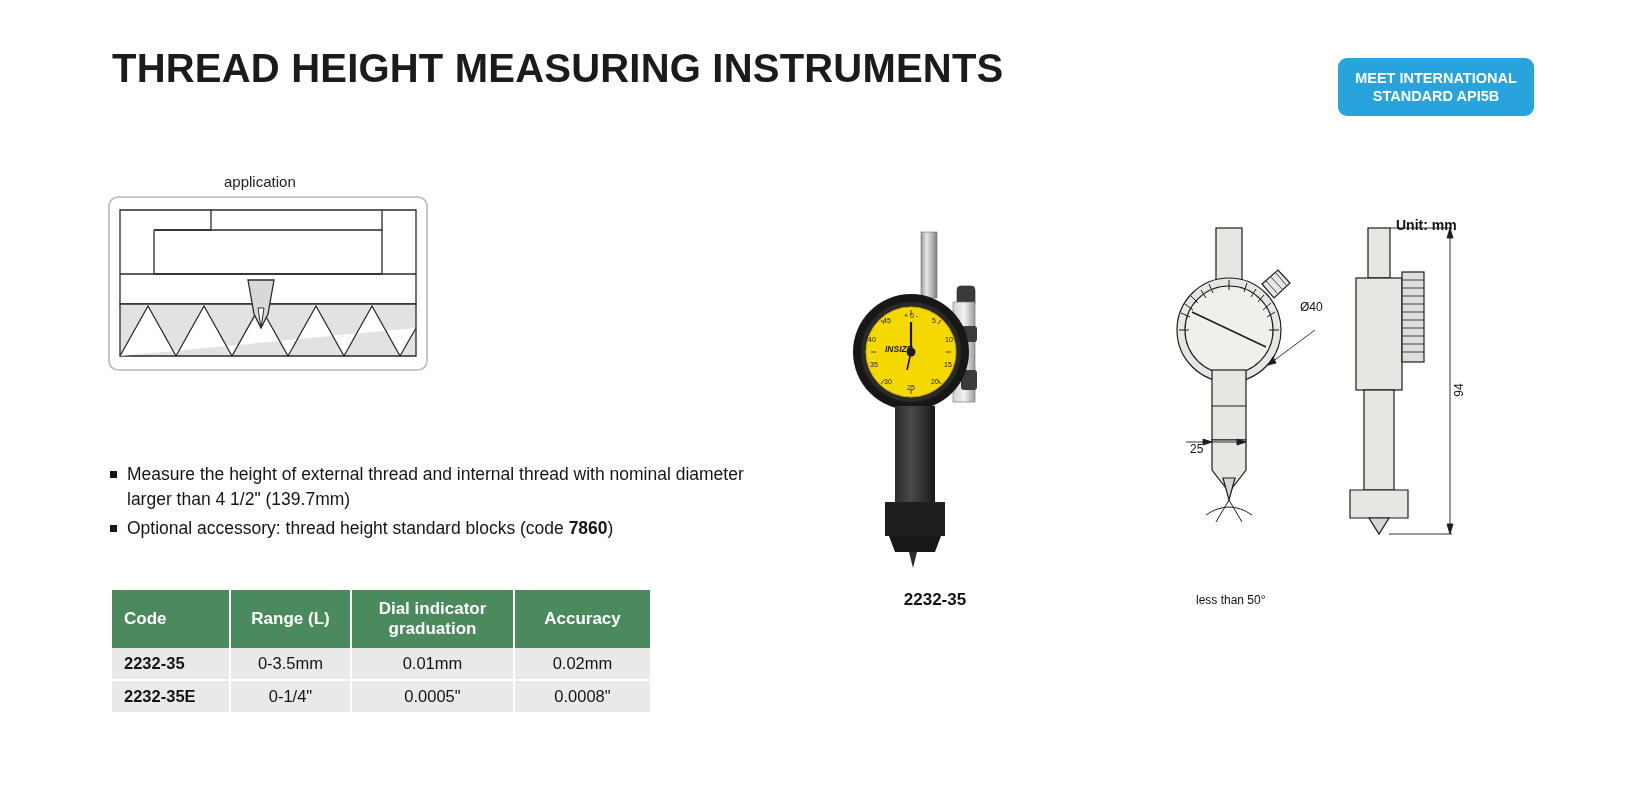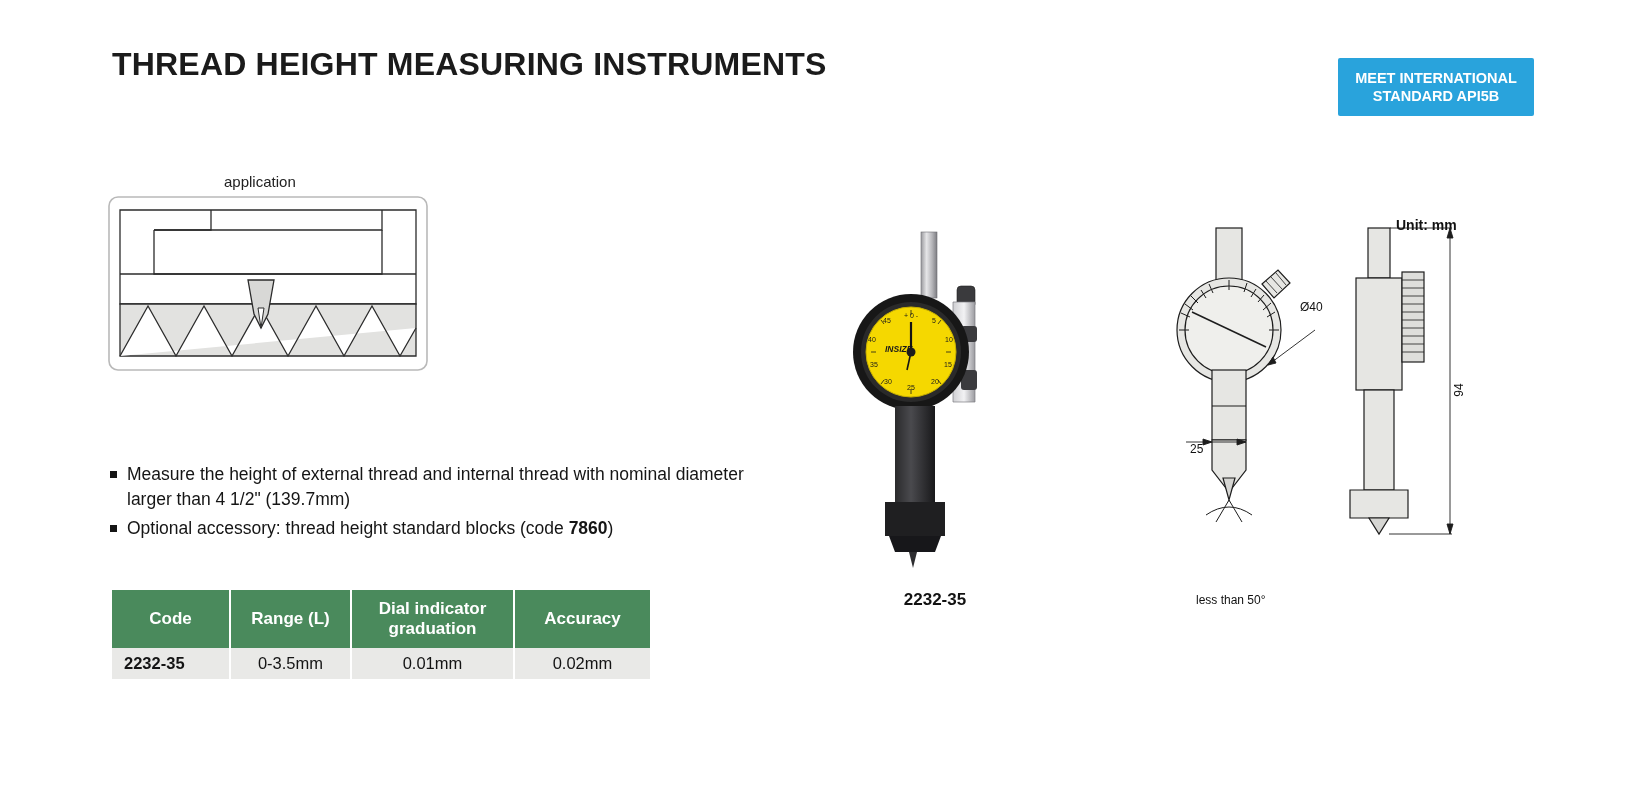--- a/index.html
+++ b/index.html
@@ -7,27 +7,27 @@
     width: 1646px; height: 798px;
     background: #ffffff;
     font-family: "Liberation Sans", sans-serif;
     overflow: hidden;
   }
   #page { position: relative; width: 1646px; height: 798px; background:#fff; }
 
   
   #page-title {
     position: absolute; left: 112px; top: 46px;
-    font-size: 32px; font-weight: bold; letter-spacing: 0.2px;
+    font-size: 40px; font-weight: bold; letter-spacing: 0.2px;
     color: #1b1b1b; white-space: nowrap;
   }
   #std-badge {
     position: absolute; left: 1338px; top: 58px;
     width: 196px; height: 58px;
-    background: #29a3dc; border-radius: 2px;
+    background: #29a3dc; border-radius: 9px;
     display: flex; flex-direction: column;
     align-items: center; justify-content: center;
     color: #ffffff; font-size: 14.5px; font-weight: bold;
     line-height: 18px; text-align: center;
   }
 
   
   #application-caption {
     position: absolute; left: 224px; top: 173px;
     font-size: 15px; color: #222;
@@ -74,21 +74,21 @@
     color: #141414;
     padding: 6px 12px;
     text-align: center;
     border-right: 2px solid #ffffff;
     border-bottom: 2px solid #ffffff;
     height: 31px;
   }
   #spec-table td:last-child { border-right: none; }
   #spec-table tr:last-child td { border-bottom: none; }
   #spec-table td.code-cell { font-weight: bold; text-align: center; }
-  #spec-table th.col-code { width: 118px; text-align: center; }
+  #spec-table th.col-code { width: 118px; text-align: left; }
   #spec-table td.col-code { width: 118px; text-align: left; }
   #spec-table th.col-range { width: 121px; }
   #spec-table th.col-grad  { width: 163px; }
   #spec-table th.col-acc   { width: 136px; }
 
   
   #product-photo {
     position: absolute; left: 845px; top: 230px;
     width: 180px; height: 345px;
   }
@@ -162,20 +162,26 @@
         <th class="col-grad">Dial indicator graduation</th>
         <th class="col-acc">Accuracy</th>
       </tr>
     </thead>
     <tbody>
       <tr>
         <td class="code-cell col-code">2232-35</td>
         <td>0-3.5mm</td>
         <td>0.01mm</td>
         <td>0.02mm</td>
+      </tr>
+      <tr>
+        <td class="code-cell col-code">2232-35E</td>
+        <td>0-1/4"</td>
+        <td>0.0005"</td>
+        <td>0.0008"</td>
       </tr>
     </tbody>
   </table>
 
   <svg id="product-photo" viewBox="0 0 180 345">
     <defs>
       <linearGradient id="stemGrad" x1="0" y1="0" x2="1" y2="0">
         <stop offset="0" stop-color="#9a9a9e"></stop>
           <stop offset="0.35" stop-color="#e6e6e8"></stop>
         <stop offset="0.7" stop-color="#b4b4b8"></stop>

